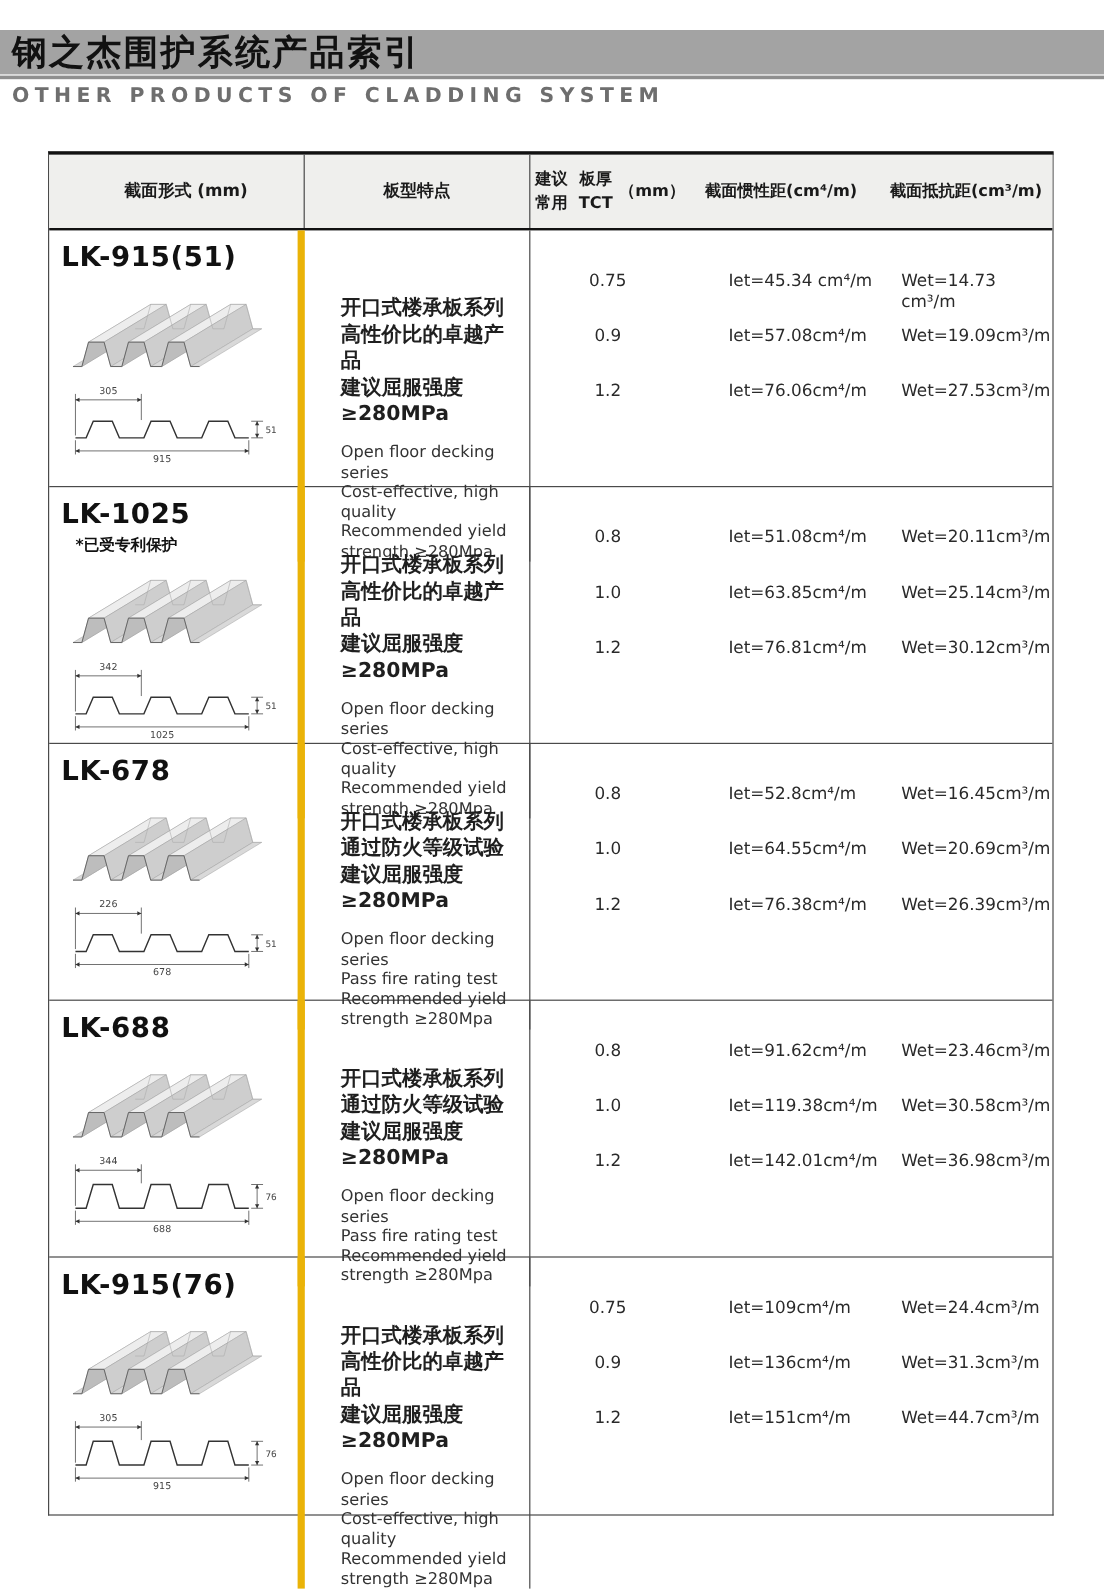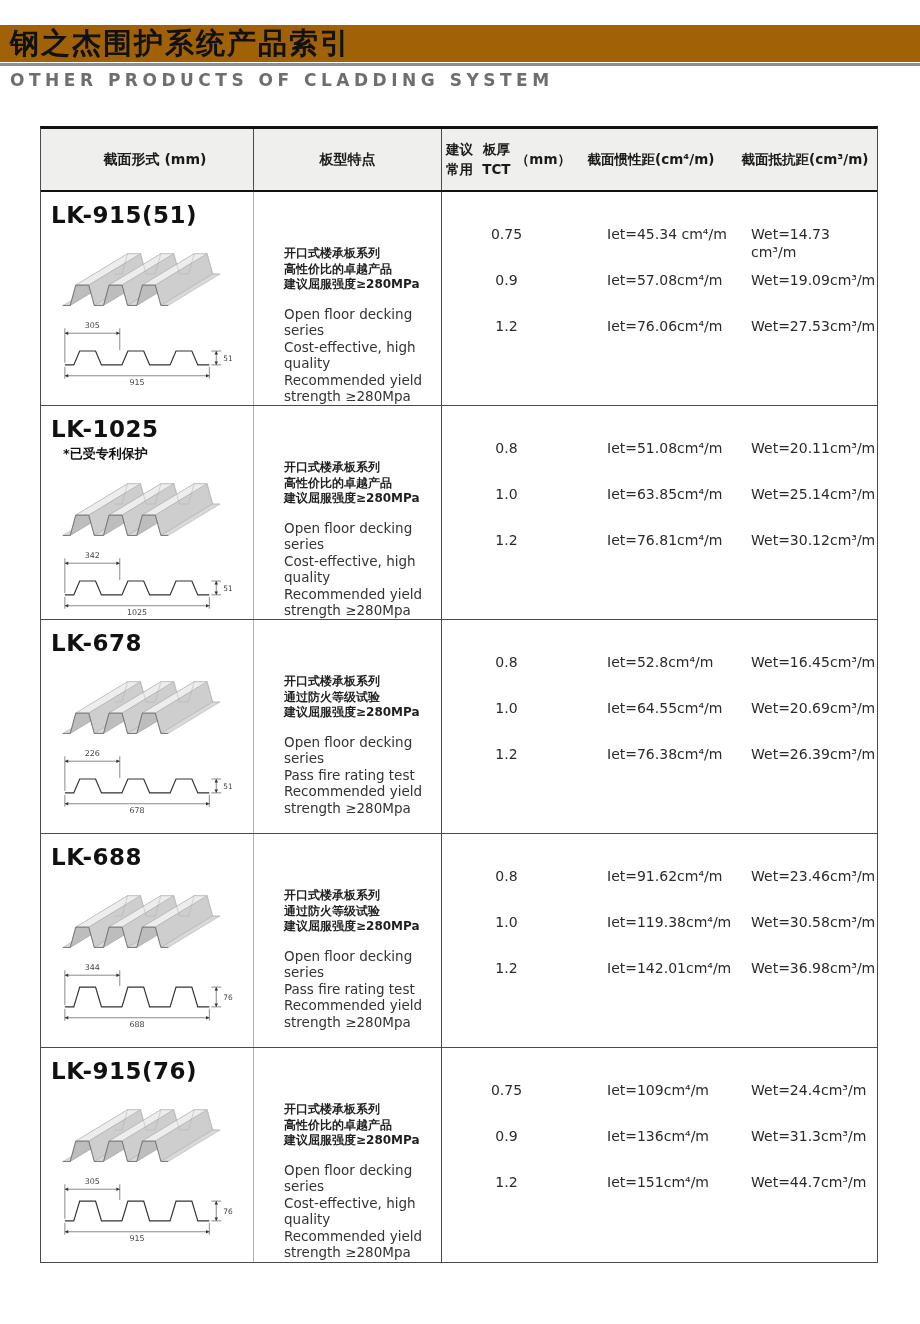--- a/index.html
+++ b/index.html
@@ -3,21 +3,21 @@
 <meta charset="utf-8">
 <style>
   html,body{margin:0;padding:0;}
   body{
     width:920px;height:1324px;background:#ffffff;
     font-family:"DejaVu Sans","Liberation Sans",sans-serif;
     color:#1a1a1a;position:relative;overflow:hidden;
   }
   
   .titlebar{
-    margin-top:25px;height:37px;background:#a16207;
+    margin-top:25px;height:37px;background:#a3a3a3;
     display:flex;align-items:center;
   }
   .titlebar h1{
     margin:0 0 0 10px;font-size:29px;font-weight:800;
     letter-spacing:2px;color:#111;line-height:1;
   }
   .title-rule{height:3px;background:#8f8f8f;margin-top:1px;}
   .subtitle{
     margin:4px 0 0 10px;font-size:17px;font-weight:bold;
     letter-spacing:4.5px;color:#6e6e6e;
@@ -38,27 +38,27 @@
     font-weight:bold;font-size:13.5px;color:#1a1a1a;line-height:1.45;text-align:center;
   }
   .thead .hc.single{font-size:14px;}
   .hc1{border-right:1px solid #4a4a4a;padding-left:16px;}
   .hc2{border-right:1px solid #4a4a4a;}
   .trow{
     display:grid;grid-template-columns:213px 188px 129px 160px 148px;
     height:214px;border-bottom:1px solid #4a4a4a;box-sizing:border-box;
   }
   .trow:last-child{border-bottom:none;}
-  .c1{border-right:1px solid #eab308;box-sizing:border-box;padding:10px 6px 0 6px;}
+  .c1{border-right:6px solid #eab308;box-sizing:border-box;padding:10px 6px 0 6px;}
   .c2{border-right:1px solid #4a4a4a;box-sizing:border-box;padding:54px 8px 0 30px;}
   .pname{font-size:23px;font-weight:800;color:#111;margin-left:4px;letter-spacing:.5px;}
   .pnote{font-size:13px;font-weight:bold;color:#111;margin:3px 0 0 16px;min-height:2px;}
   .deck3d{display:block;margin:4px auto 0 auto;width:178px;height:74px;}
   .sect{display:block;margin:8px auto 0 auto;width:188px;height:68px;}
-  .zh div{font-size:12px;font-weight:bold;color:#1f1f1f;line-height:1.3;}
+  .zh div{font-size:17px;font-weight:bold;color:#1f1f1f;line-height:1.3;}
   .en{margin-top:13px;width:150px;}
   .en div{font-size:13.5px;color:#333;line-height:1.22;}
   .dcell{
     display:flex;flex-direction:column;gap:28px;padding-top:33px;
     box-sizing:border-box;font-size:14px;color:#2a2a2a;
   }
   .dcell div{height:18px;line-height:18px;}
   .c3{text-align:center;}
   .c4{padding-left:36px;}
   .c5{padding-left:20px;}

